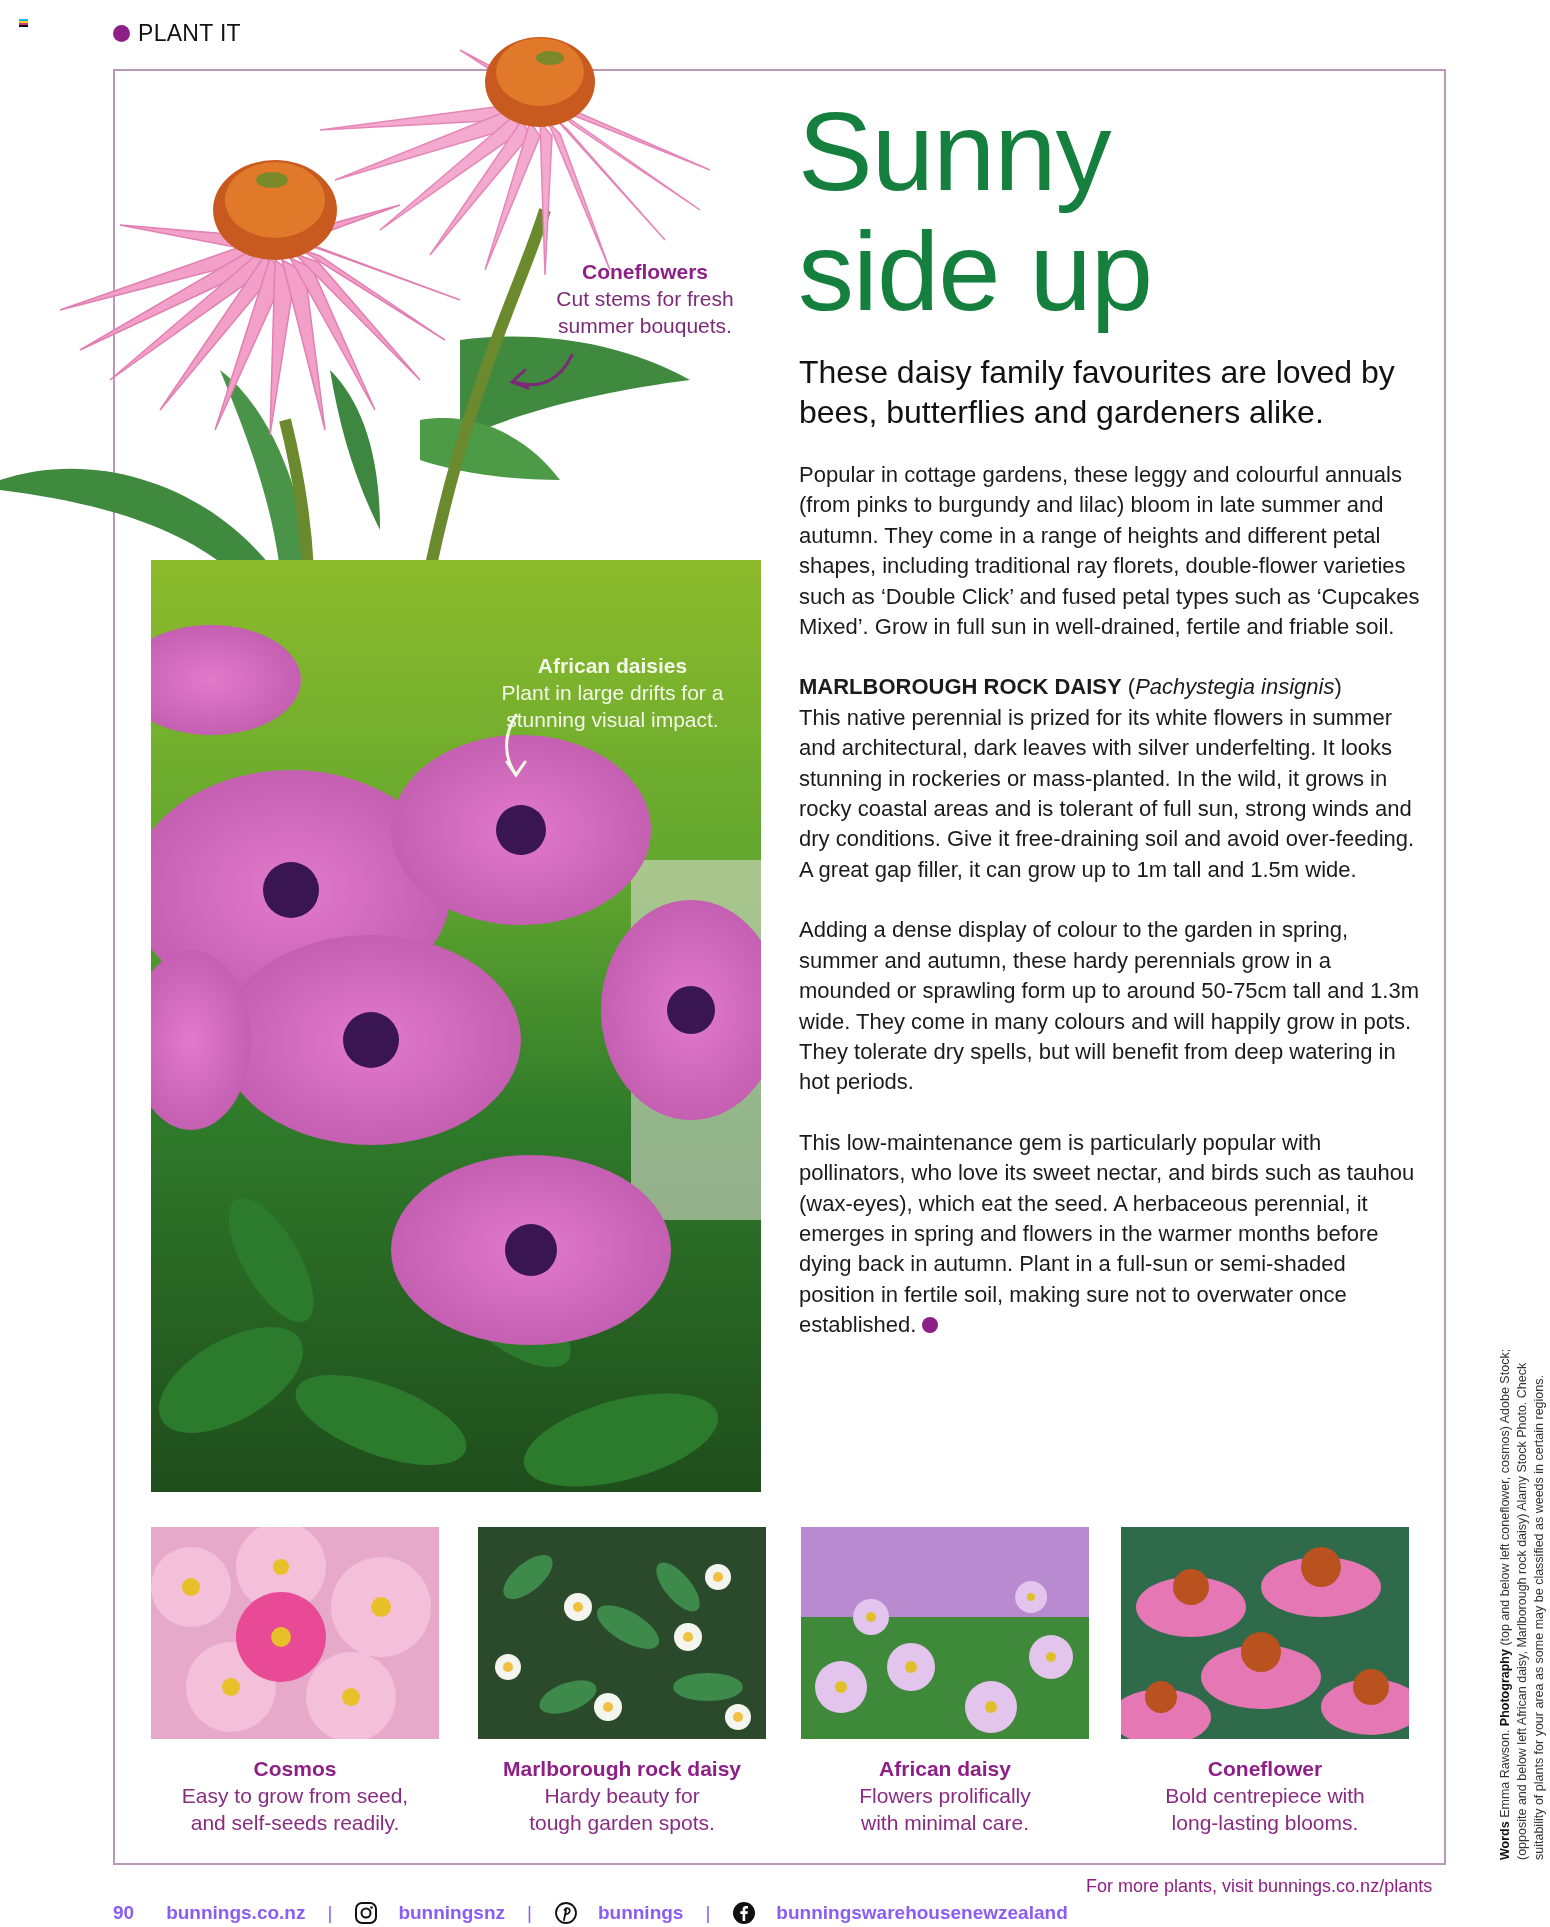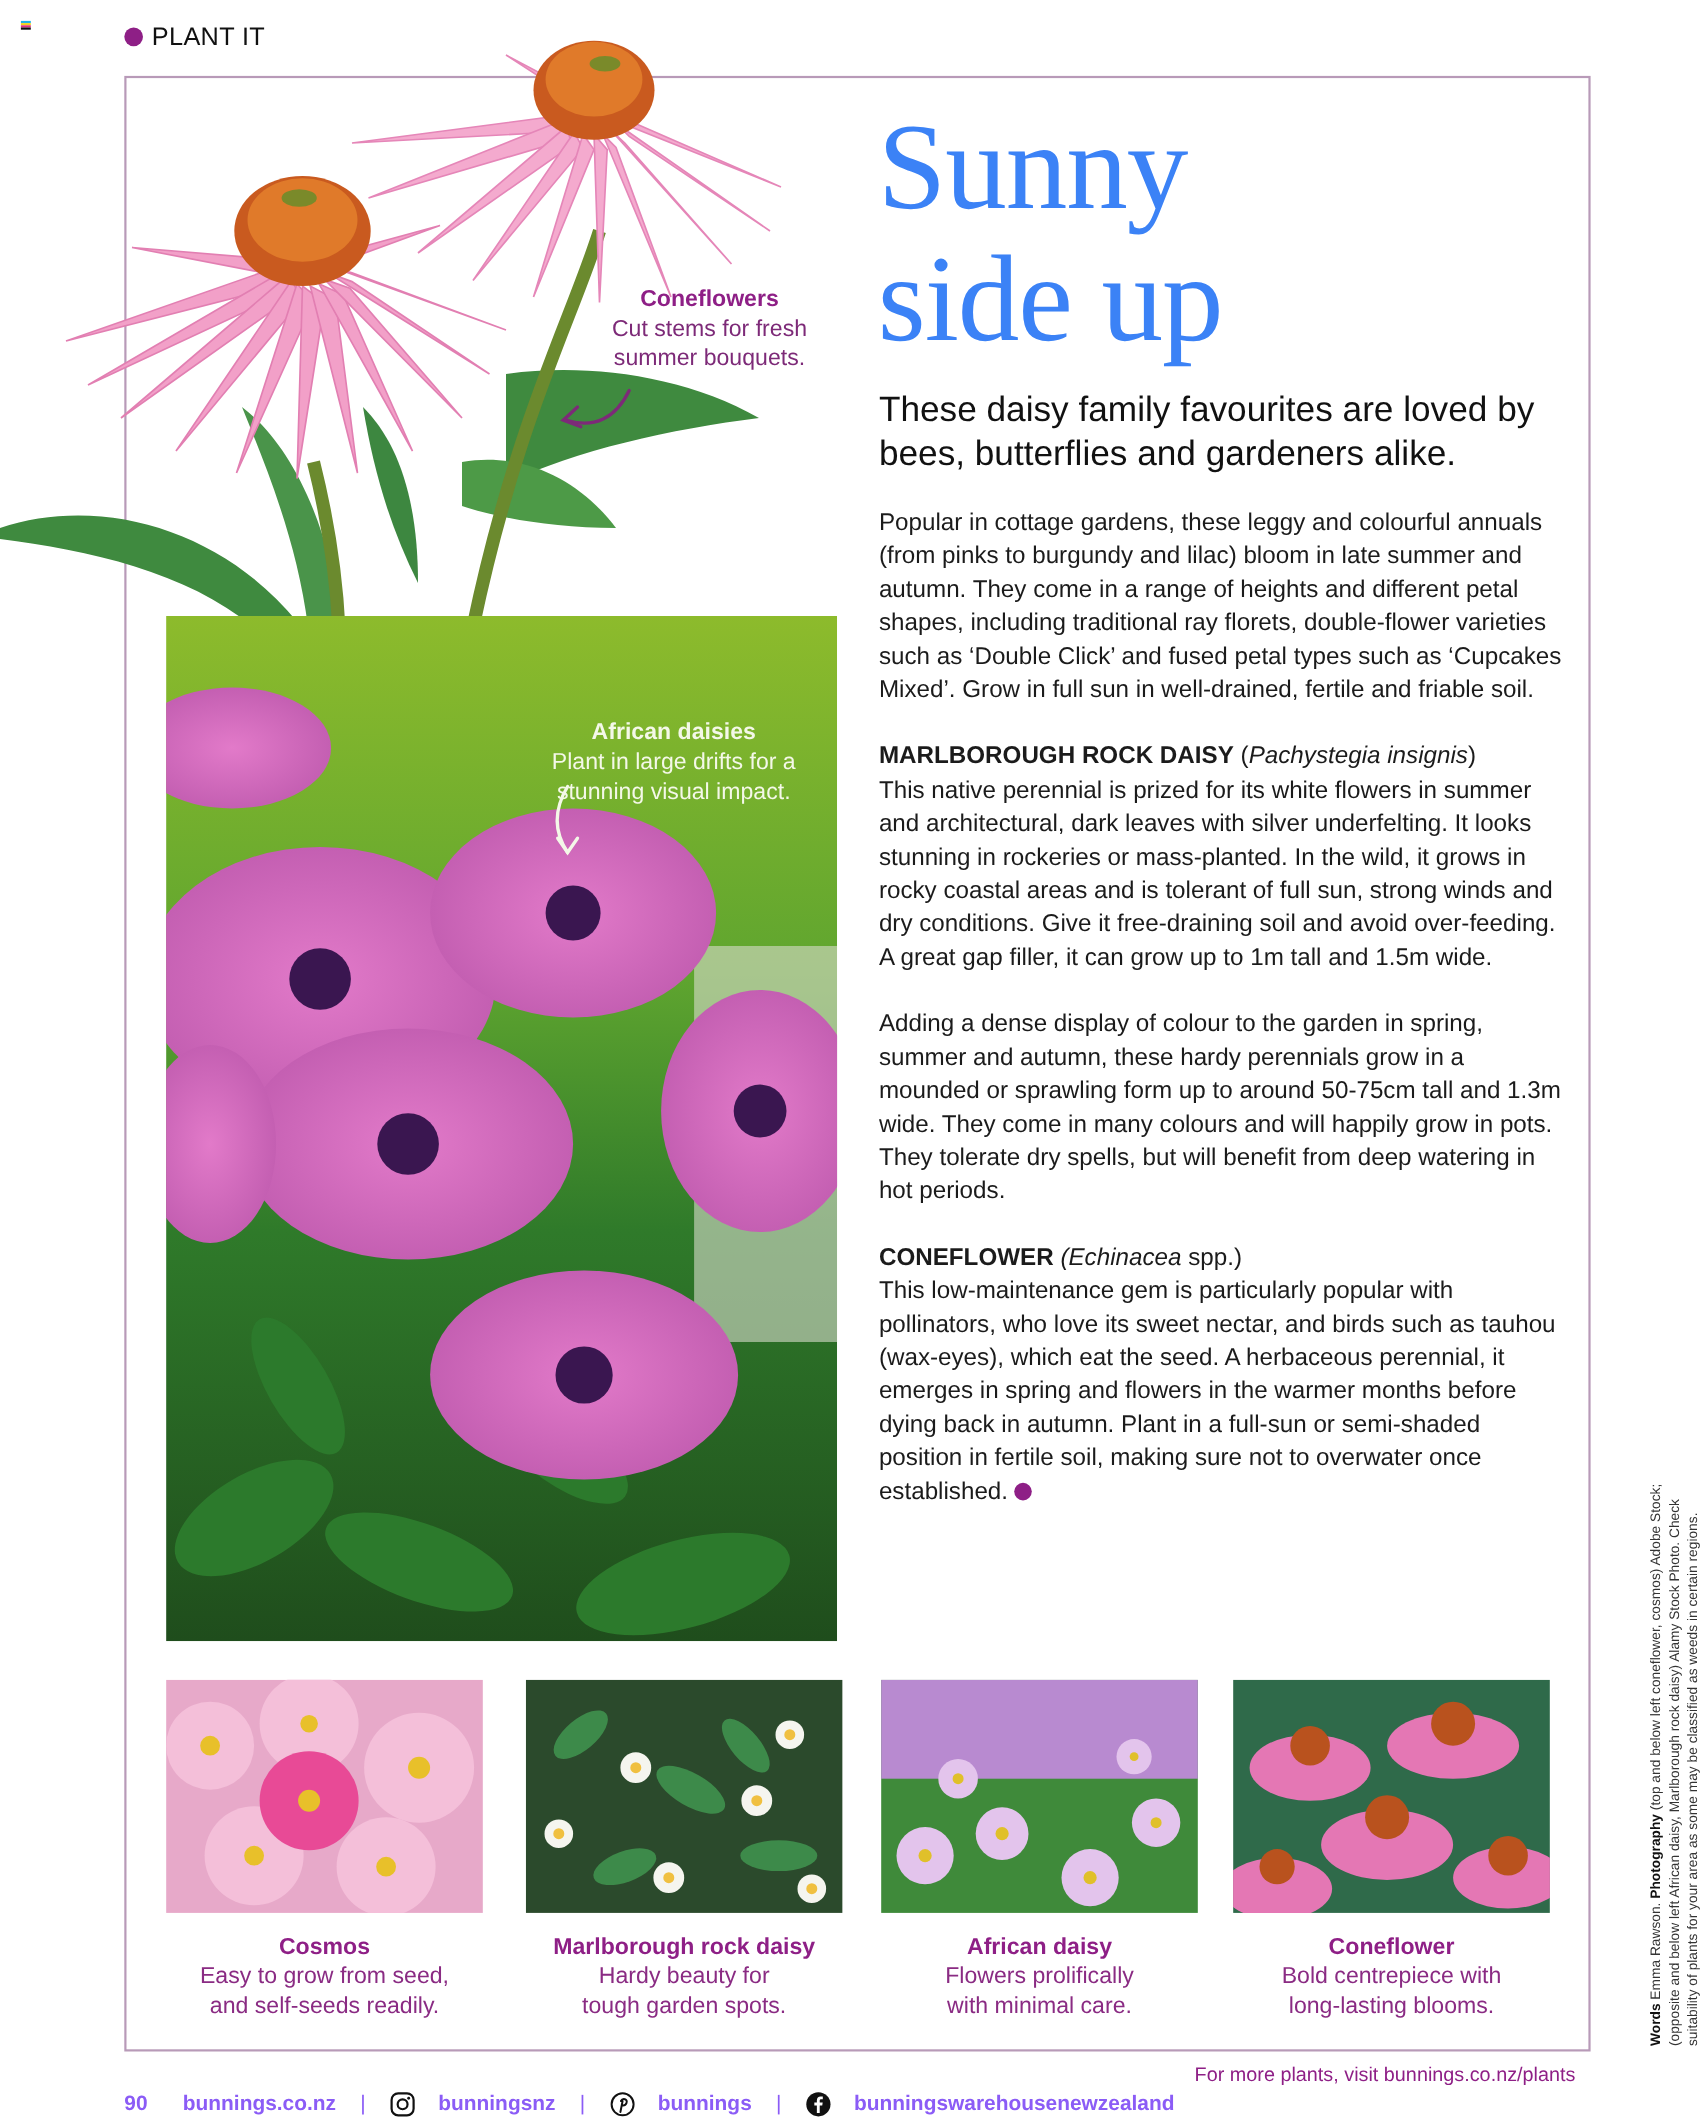--- a/index.html
+++ b/index.html
@@ -19,21 +19,21 @@
   .hero { position: absolute; left: 0; top: 10px; width: 770px; height: 560px; }
 
   .callout { position: absolute; text-align: center; font-size: 21px; line-height: 27px; }
   .callout .title { font-weight: 700; text-align: center; }
   .callout-cone { left: 530px; top: 258px; width: 230px; color: #7d2a78; }
   .callout-cone .title { color: #8e1f86; }
   .callout-african { left: 480px; top: 652px; width: 265px; color: #f4f8e8; }
 
   .photo-african { position: absolute; left: 151px; top: 560px; width: 610px; height: 932px; overflow: hidden; }
 
-  .headline { position: absolute; left: 798px; top: 92px; font-family: Liberation Serif, serif; font-size: 112px; line-height: 120px; color: #3b82f6; letter-spacing: -1px; }
+  .headline { position: absolute; left: 798px; top: 92px; font-family: Liberation Sans, sans-serif; font-size: 112px; line-height: 120px; color: #15803d; letter-spacing: -1px; }
   .intro { position: absolute; left: 799px; top: 352px; width: 640px; font-size: 32px; line-height: 40px; color: #111; }
 
   .entries { position: absolute; left: 799px; top: 460px; width: 625px; }
   .entry { margin-bottom: 30px; font-size: 22px; line-height: 30.4px; color: #1b1b1b; }
   .entry-head .name { font-weight: 700; }
   .entry-head .sci { font-style: italic; }
   .end-dot { display: inline-block; width: 16px; height: 16px; border-radius: 50%; background: #8e1f86; vertical-align: -1px; margin-left: 6px; }
 
   .thumbs { position: absolute; left: 151px; top: 1527px; width: 1255px; display: flex; gap: 0; }
   .thumb { position: absolute; top: 0; width: 288px; }
@@ -185,21 +185,20 @@
     <div>Popular in cottage gardens, these leggy and colourful annuals (from pinks to burgundy and lilac) bloom in late summer and autumn. They come in a range of heights and different petal shapes, including traditional ray florets, double-flower varieties such as ‘Double Click’ and fused petal types such as ‘Cupcakes Mixed’. Grow in full sun in well-drained, fertile and friable soil.</div>
   </div>
   <div class="entry">
     <div class="entry-head"><span class="name">MARLBOROUGH ROCK DAISY</span><span> (</span><span class="sci">Pachystegia insignis</span><span>)</span></div>
     <div>This native perennial is prized for its white flowers in summer and architectural, dark leaves with silver underfelting. It looks stunning in rockeries or mass-planted. In the wild, it grows in rocky coastal areas and is tolerant of full sun, strong winds and dry conditions. Give it free-draining soil and avoid over-feeding. A great gap filler, it can grow up to 1m tall and 1.5m wide.</div>
   </div>
   <div class="entry">
     <div>Adding a dense display of colour to the garden in spring, summer and autumn, these hardy perennials grow in a mounded or sprawling form up to around 50-75cm tall and 1.3m wide. They come in many colours and will happily grow in pots. They tolerate dry spells, but will benefit from deep watering in hot periods.</div>
   </div>
   <div class="entry">
-    <div class="entry-head"><span class="name">CONEFLOWER</span><span> </span><span class="sci">(Echinacea</span><span> spp.)</span></div>
     <div><span>This low-maintenance gem is particularly popular with pollinators, who love its sweet nectar, and birds such as tauhou (wax-eyes), which eat the seed. A herbaceous perennial, it emerges in spring and flowers in the warmer months before dying back in autumn. Plant in a full-sun or semi-shaded position in fertile soil, making sure not to overwater once established.</span><span class="end-dot"></span></div>
   </div>
 </div>
 
 <div class="thumbs">
   <div class="thumb" style="left:0">
     <svg class="pic" viewBox="0 0 288 212" preserveAspectRatio="none">
       <rect width="288" height="212" fill="#e7a9c9"></rect>
       <g fill="#f4bfd9">
           <circle cx="40" cy="60" r="40"></circle>

